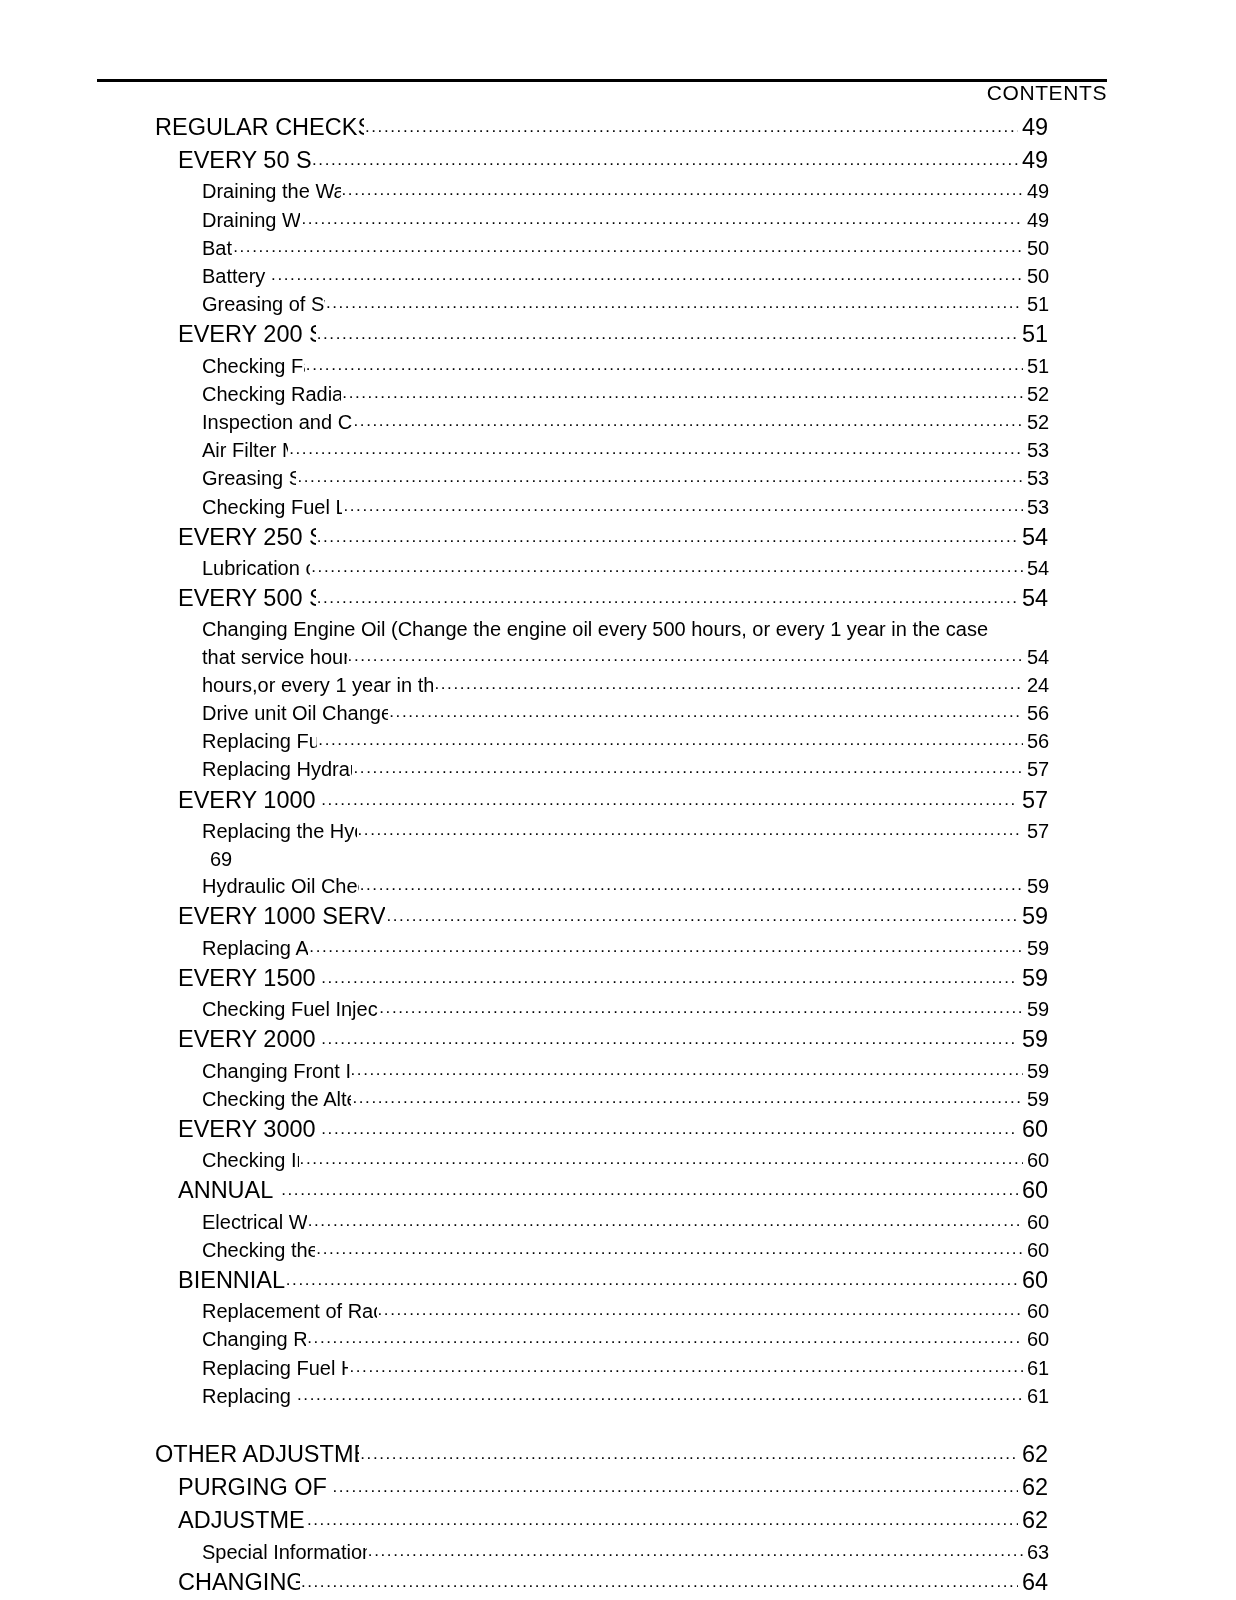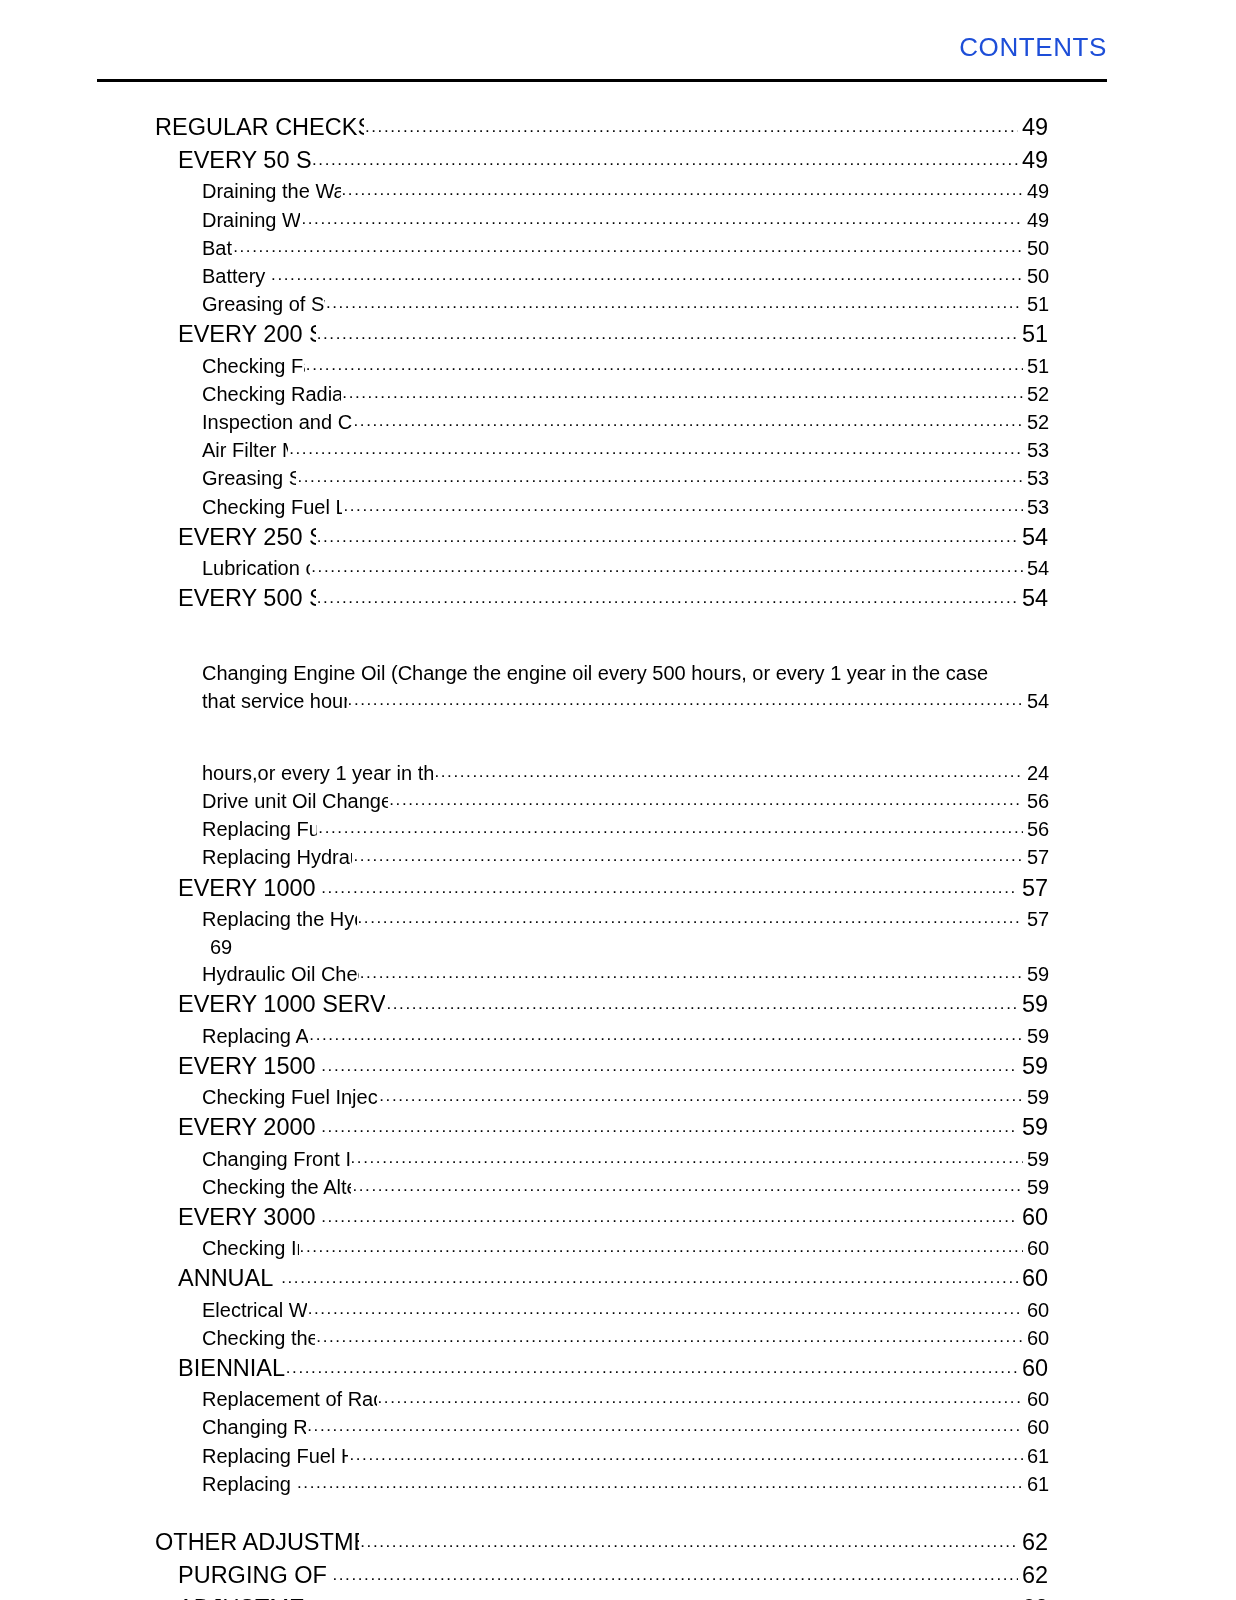--- a/index.html
+++ b/index.html
@@ -25,24 +25,25 @@
 
   
   .header-area {
     position: absolute;
     left: 97px;
     top: 34px;
     width: 1010px;
   }
   .header-title {
     text-align: right;
-    font-size: 26px;
+    font-size: 21px;
     letter-spacing: 0.6px;
-    color: #1d4ed8;
+    color: #000000;
     line-height: 1;
+    margin-top: 48px;
   }
   .header-rule {
     position: absolute;
     left: 97px;
     top: 79px;
     width: 1010px;
     height: 0;
     border-top: 3px solid #000000;
   }
 
@@ -115,21 +116,20 @@
   }
   .lvl3 .page-num { font-size: 20px; min-width: 33px; }
 
   
   .toc-entry.wrap {
     display: block;
     white-space: normal;
   }
   .toc-entry.wrap .wrap-inner {
     display: block;
-    margin-top: 44px;
   }
   .toc-entry.wrap .wrap-line1 {
     display: block;
   }
   .toc-entry.wrap .wrap-line2 {
     display: flex;
     align-items: baseline;
     white-space: nowrap;
   }
   .toc-entry.nodots .page-num { margin-left: 8px; }

